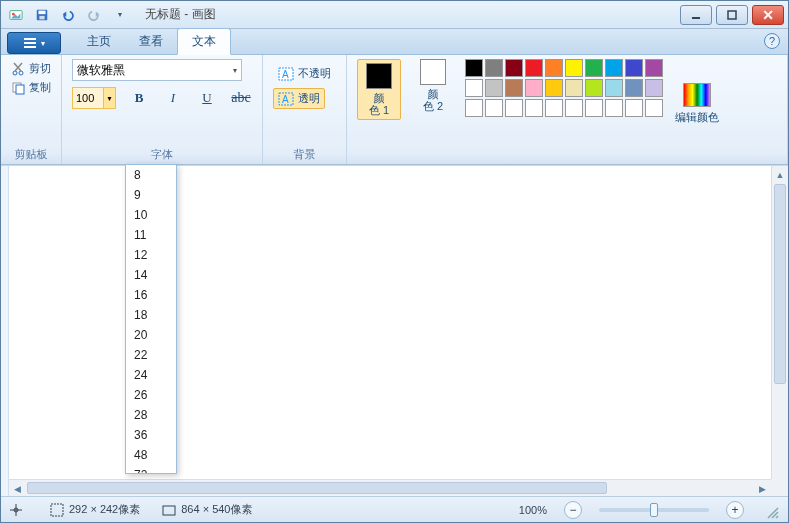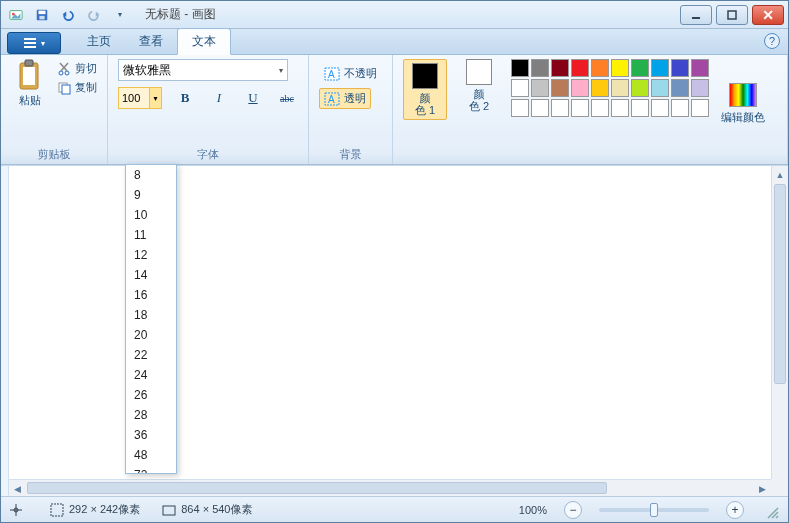--- a/index.html
+++ b/index.html
@@ -46,21 +46,21 @@
 .fontname { width:170px; height:22px; border:1px solid #a9c2db; background:#fff; display:flex; align-items:center; padding:0 4px; font-size:12px; }
 .fontname .dd { margin-left:auto; font-size:8px; color:#555; }
 .fontrow2 { display:flex; gap:12px; align-items:center; }
 .sizebox { width:44px; height:22px; display:flex; border:1px solid #f0c04f; background:#fff4d6; }
 .sizebox input { width:30px; border:none; background:transparent; font-size:11px; padding-left:3px; color:#000; outline:none; }
 .sizebox .ddbtn { width:14px; background:#ffe69b; border-left:1px solid #f0c04f; display:flex; align-items:center; justify-content:center; font-size:8px; }
 .fmtbtn { width:22px; height:22px; border:1px solid transparent; display:flex; align-items:center; justify-content:center; font-size:13px; color:#1f4e79; font-family:"Times New Roman",serif; }
 .fmtbtn.b { font-weight:bold; }
 .fmtbtn.i { font-style:italic; }
 .fmtbtn.u { text-decoration:underline; }
-.fmtbtn.s { text-decoration:line-through; font-size:10px; }
+.fmtbtn.s { text-decoration:line-through; font-size:14px; }
 
 .bggroup .body { flex-direction:column; gap:4px; margin-top:4px; }
 .bgopt { display:flex; align-items:center; gap:4px; font-size:11px; color:#1f4e79; padding:2px 4px; border:1px solid transparent; }
 .bgopt.sel { background:#fde8b0; border:1px solid #e9b44a; border-radius:2px; }
 .bgopt svg { width:16px; height:14px; }
 
 .colorgroup .body { align-items:flex-start; gap:10px; }
 .colorsel { display:flex; flex-direction:column; align-items:center; width:44px; }
 .colorsel.c1 { background:#fde8b0; border:1px solid #e9b44a; border-radius:2px; padding:3px 4px; }
 .swatch-big { width:26px; height:26px; border:1px solid #888; }
@@ -171,28 +171,20 @@
       </div>
     <div class="tab">主页</div>
     <div class="tab">查看</div>
     <div class="tab active">文本</div>
     <div class="helpbtn">?</div>
   </div>
 
   <div class="ribbon">
     <div class="group">
       <div class="body">
-        <div class="btn-paste">
-          <svg viewBox="0 0 28 32">
-              <rect x="4" y="4" width="18" height="26" rx="2" fill="#d9a94f" stroke="#b5842d"></rect>
-              <rect x="9" y="1" width="8" height="6" rx="1" fill="#888" stroke="#555"></rect>
-              <rect x="7" y="8" width="12" height="18" fill="#fff"></rect>
-            </svg>
-          <span class="cap">粘贴</span>
-        </div>
         <div class="cutcopy">
           <div class="row">
               <svg viewBox="0 0 14 14">
                 <circle cx="4" cy="11" r="2" fill="none" stroke="#2a6fc7"></circle>
                 <circle cx="10" cy="11" r="2" fill="none" stroke="#2a6fc7"></circle>
                 <path d="M4 9 L11 1 M10 9 L3 1" stroke="#888" stroke-width="1.5"></path>
               </svg>
               <span>剪切</span>
             </div>
           <div class="row">

